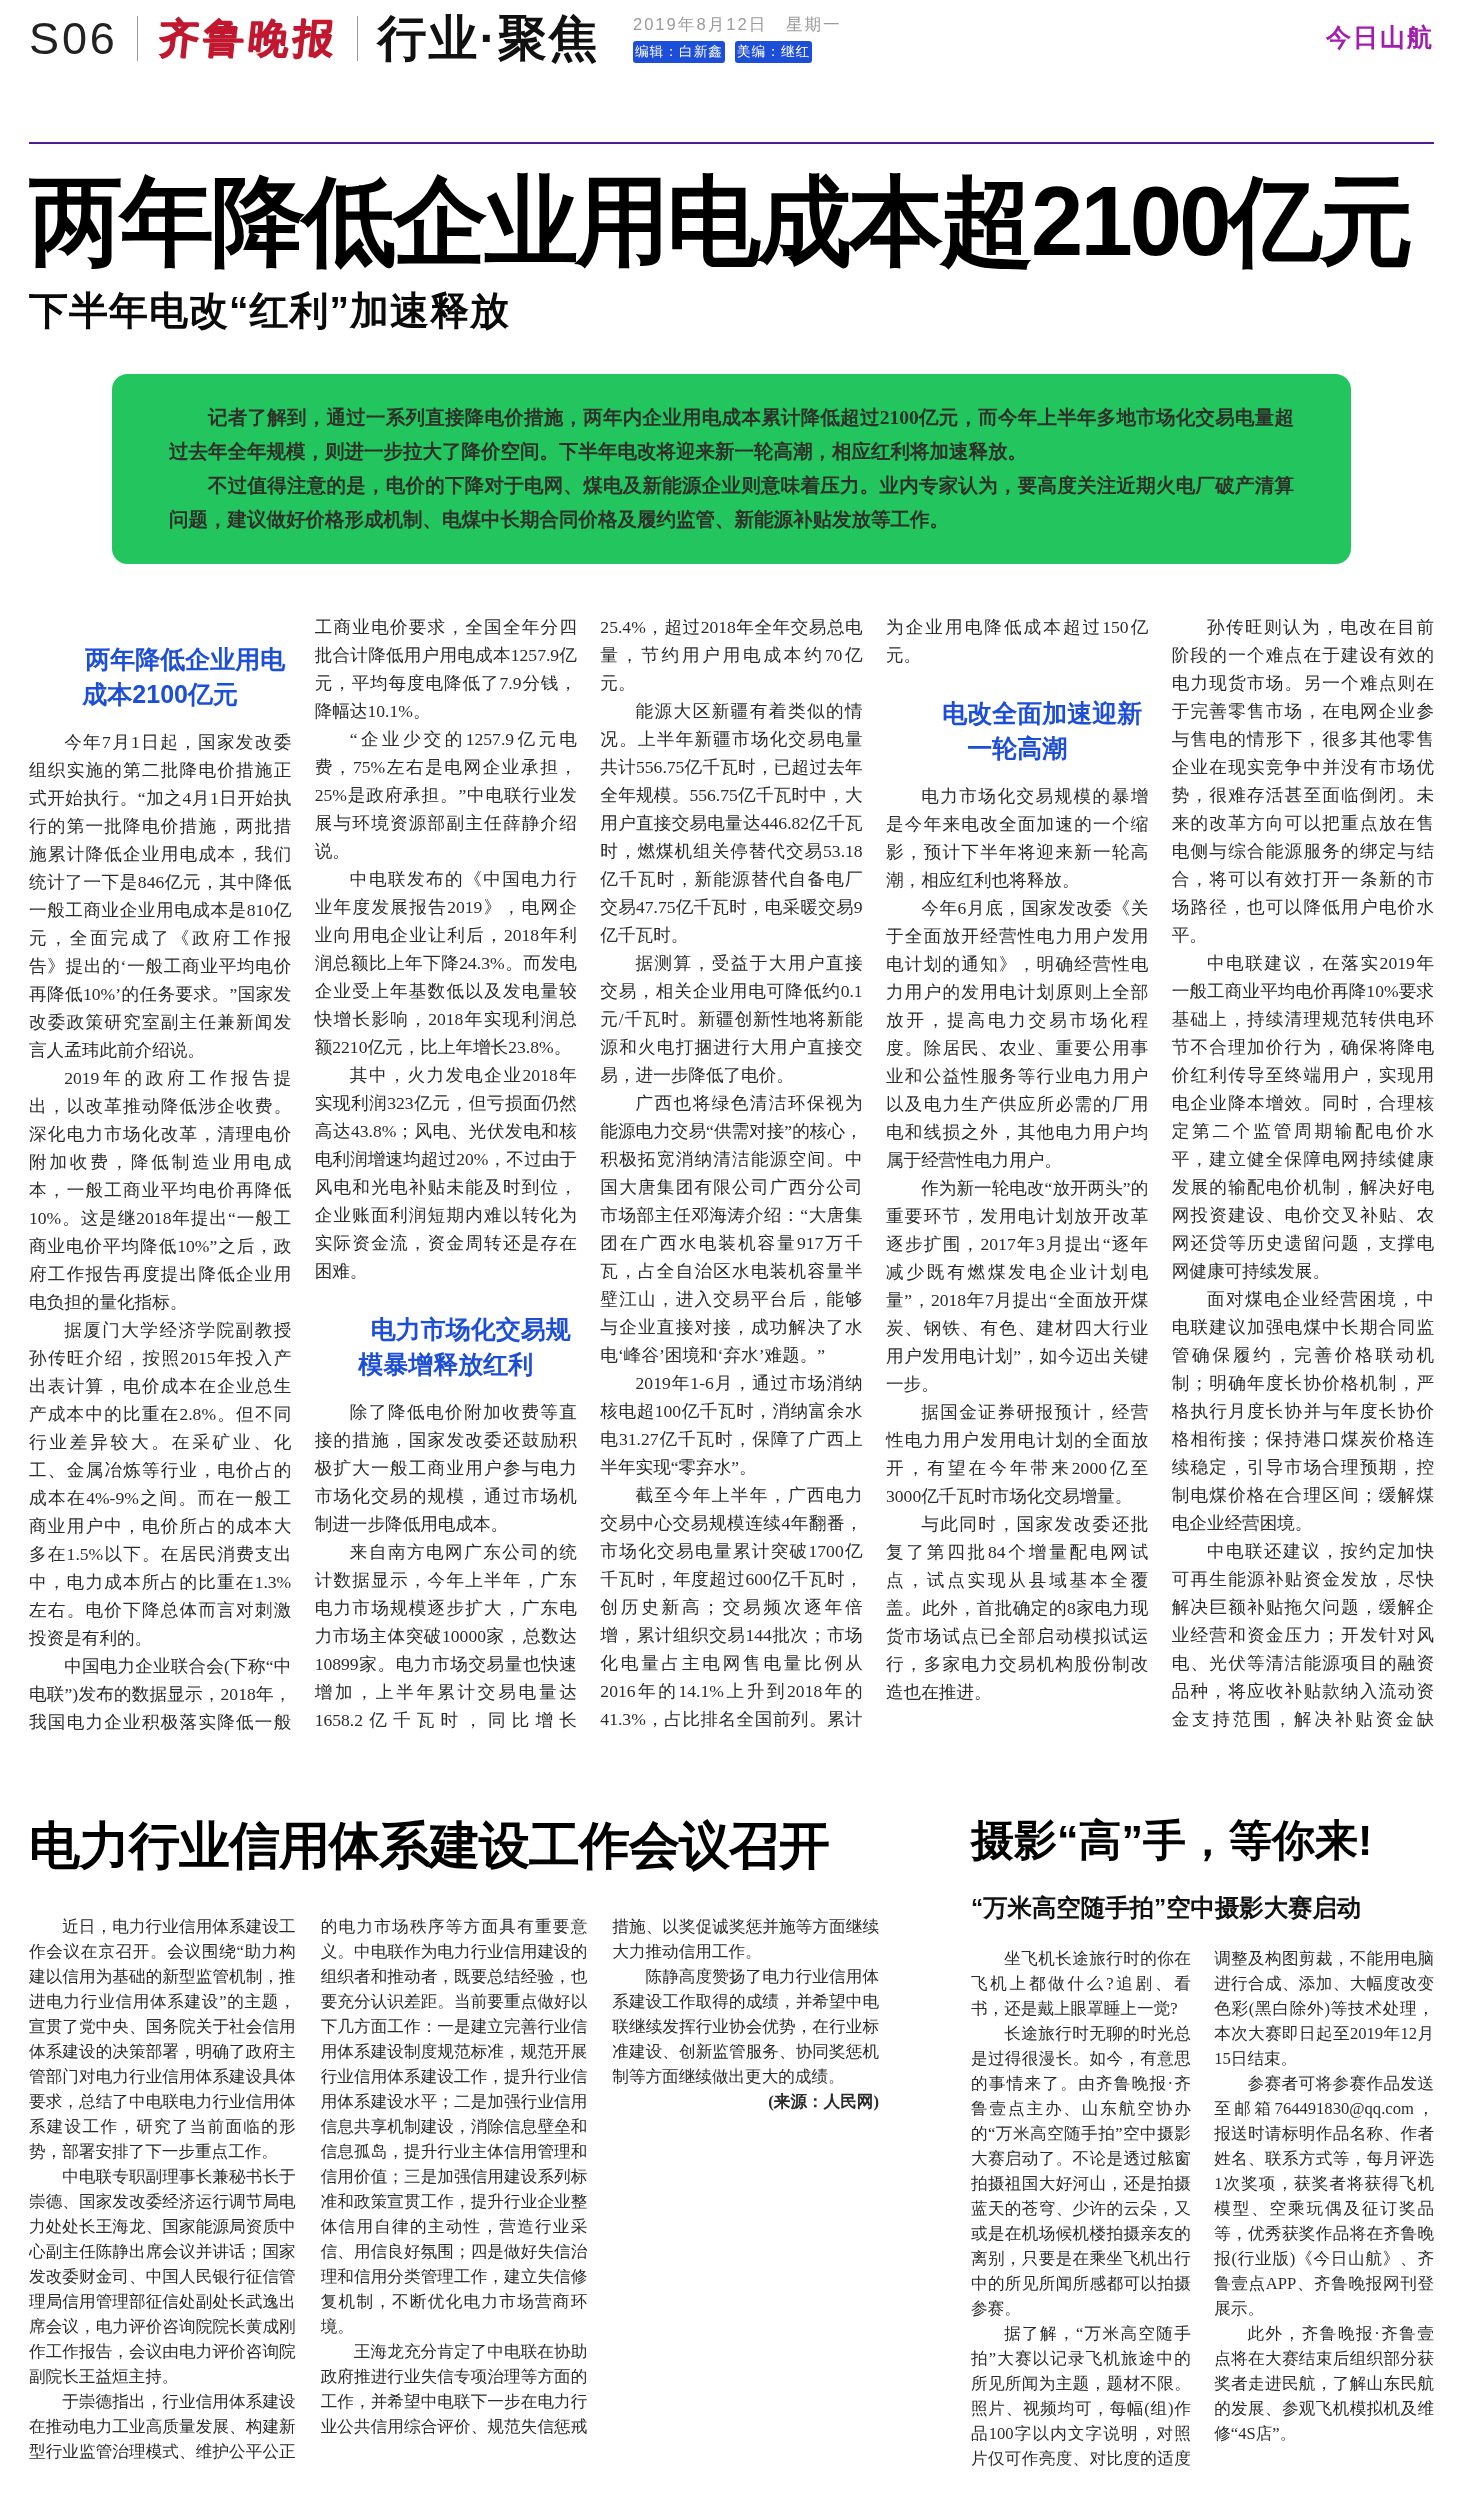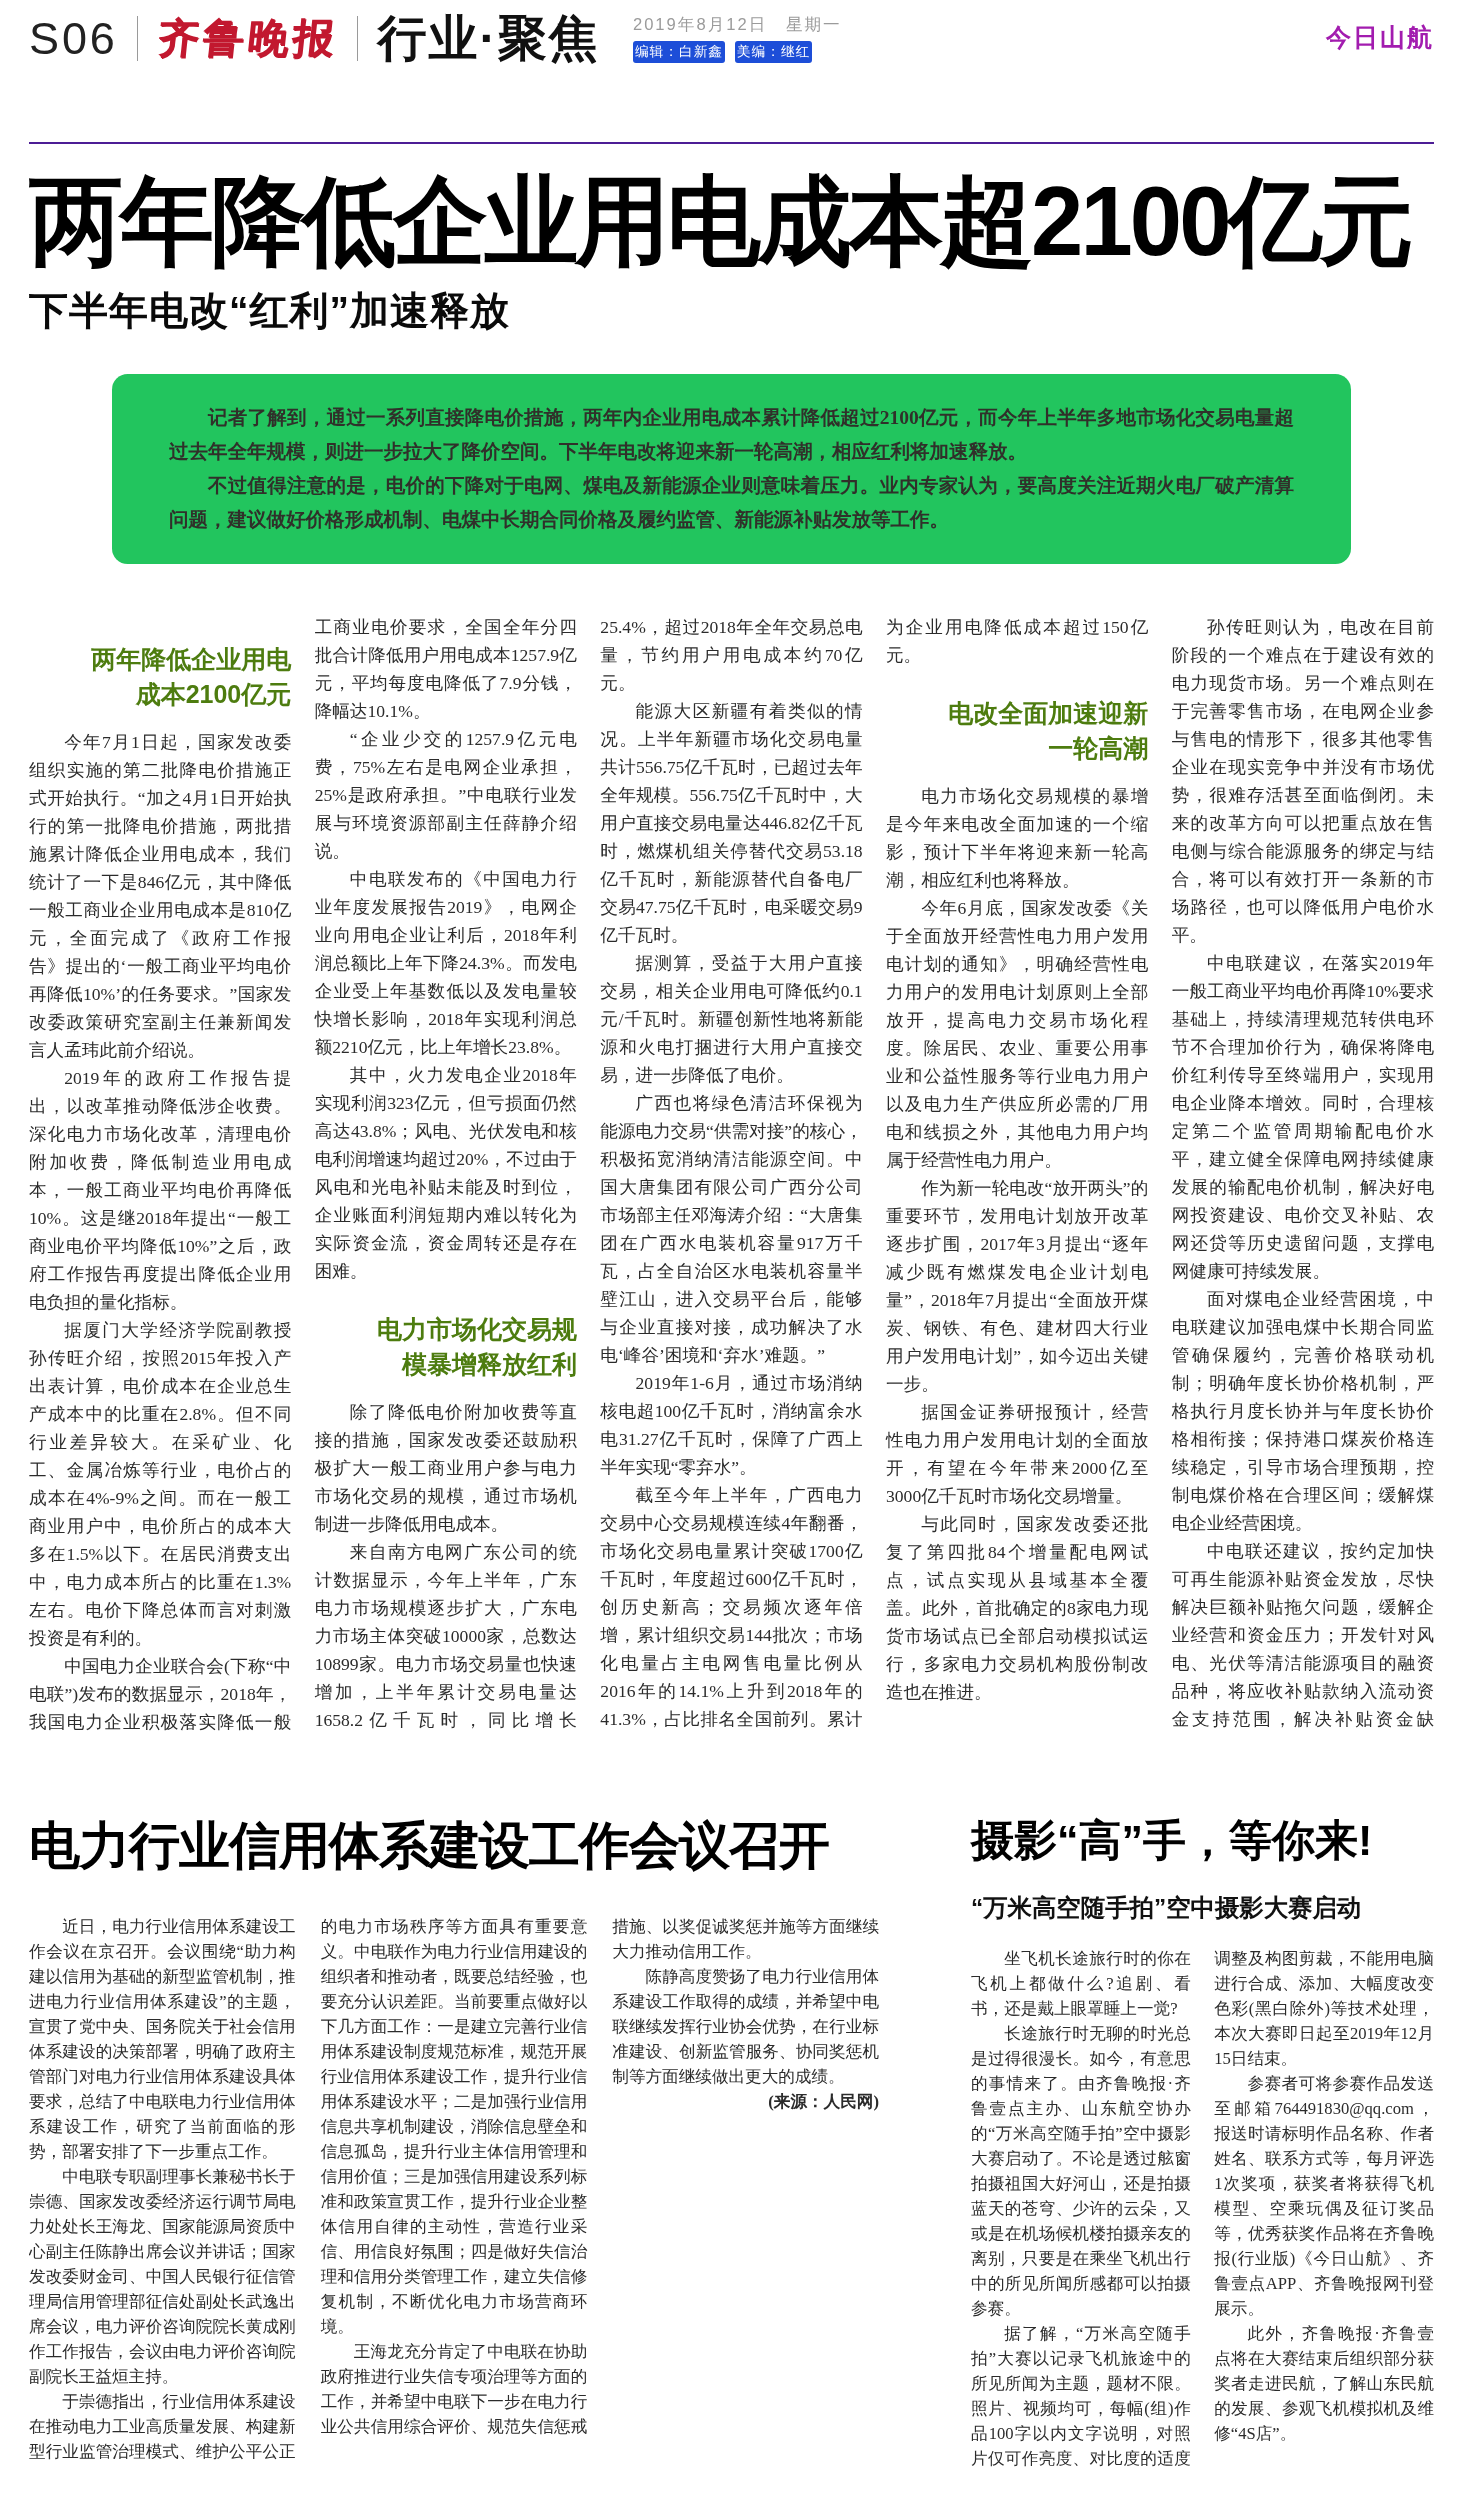--- a/index.html
+++ b/index.html
@@ -63,22 +63,22 @@
   .leadbox p{margin:0;text-indent:2em;text-align:justify;}
   
   .main-cols{
     margin-top:49px;height:1141px;
     column-count:5;column-gap:23.4px;column-fill:auto;overflow:hidden;
     font-size:17.6px;line-height:28px;text-align:justify;color:#2b2b2b;
   }
   .main-cols p{margin:0;text-indent:2em;}
   .main-cols h3{
     font-family:"Liberation Sans","DejaVu Sans",sans-serif;
-    font-size:25px;line-height:35px;font-weight:800;color:#4d7c0f;
-    text-indent:2em;margin:27px 0 15.6px;text-align:right;
+    font-size:25px;line-height:35px;font-weight:800;color:#1d4ed8;
+    text-indent:2em;margin:27px 0 15.6px;text-align:center;
   }
   .main-cols h3:first-child{margin-top:29px;}
   p.source{text-align:right;font-weight:700;text-indent:0;margin-top:11.7px;}
   
   .bottom{margin-top:62px;display:flex;gap:92px;}
   .bottom-left{width:850px;flex:none;}
   .bl-head{
     font-family:"Liberation Sans","DejaVu Sans",sans-serif;
     font-size:51px;line-height:59px;font-weight:900;color:#000;margin:0 0 39px;
     white-space:nowrap;letter-spacing:-1px;

